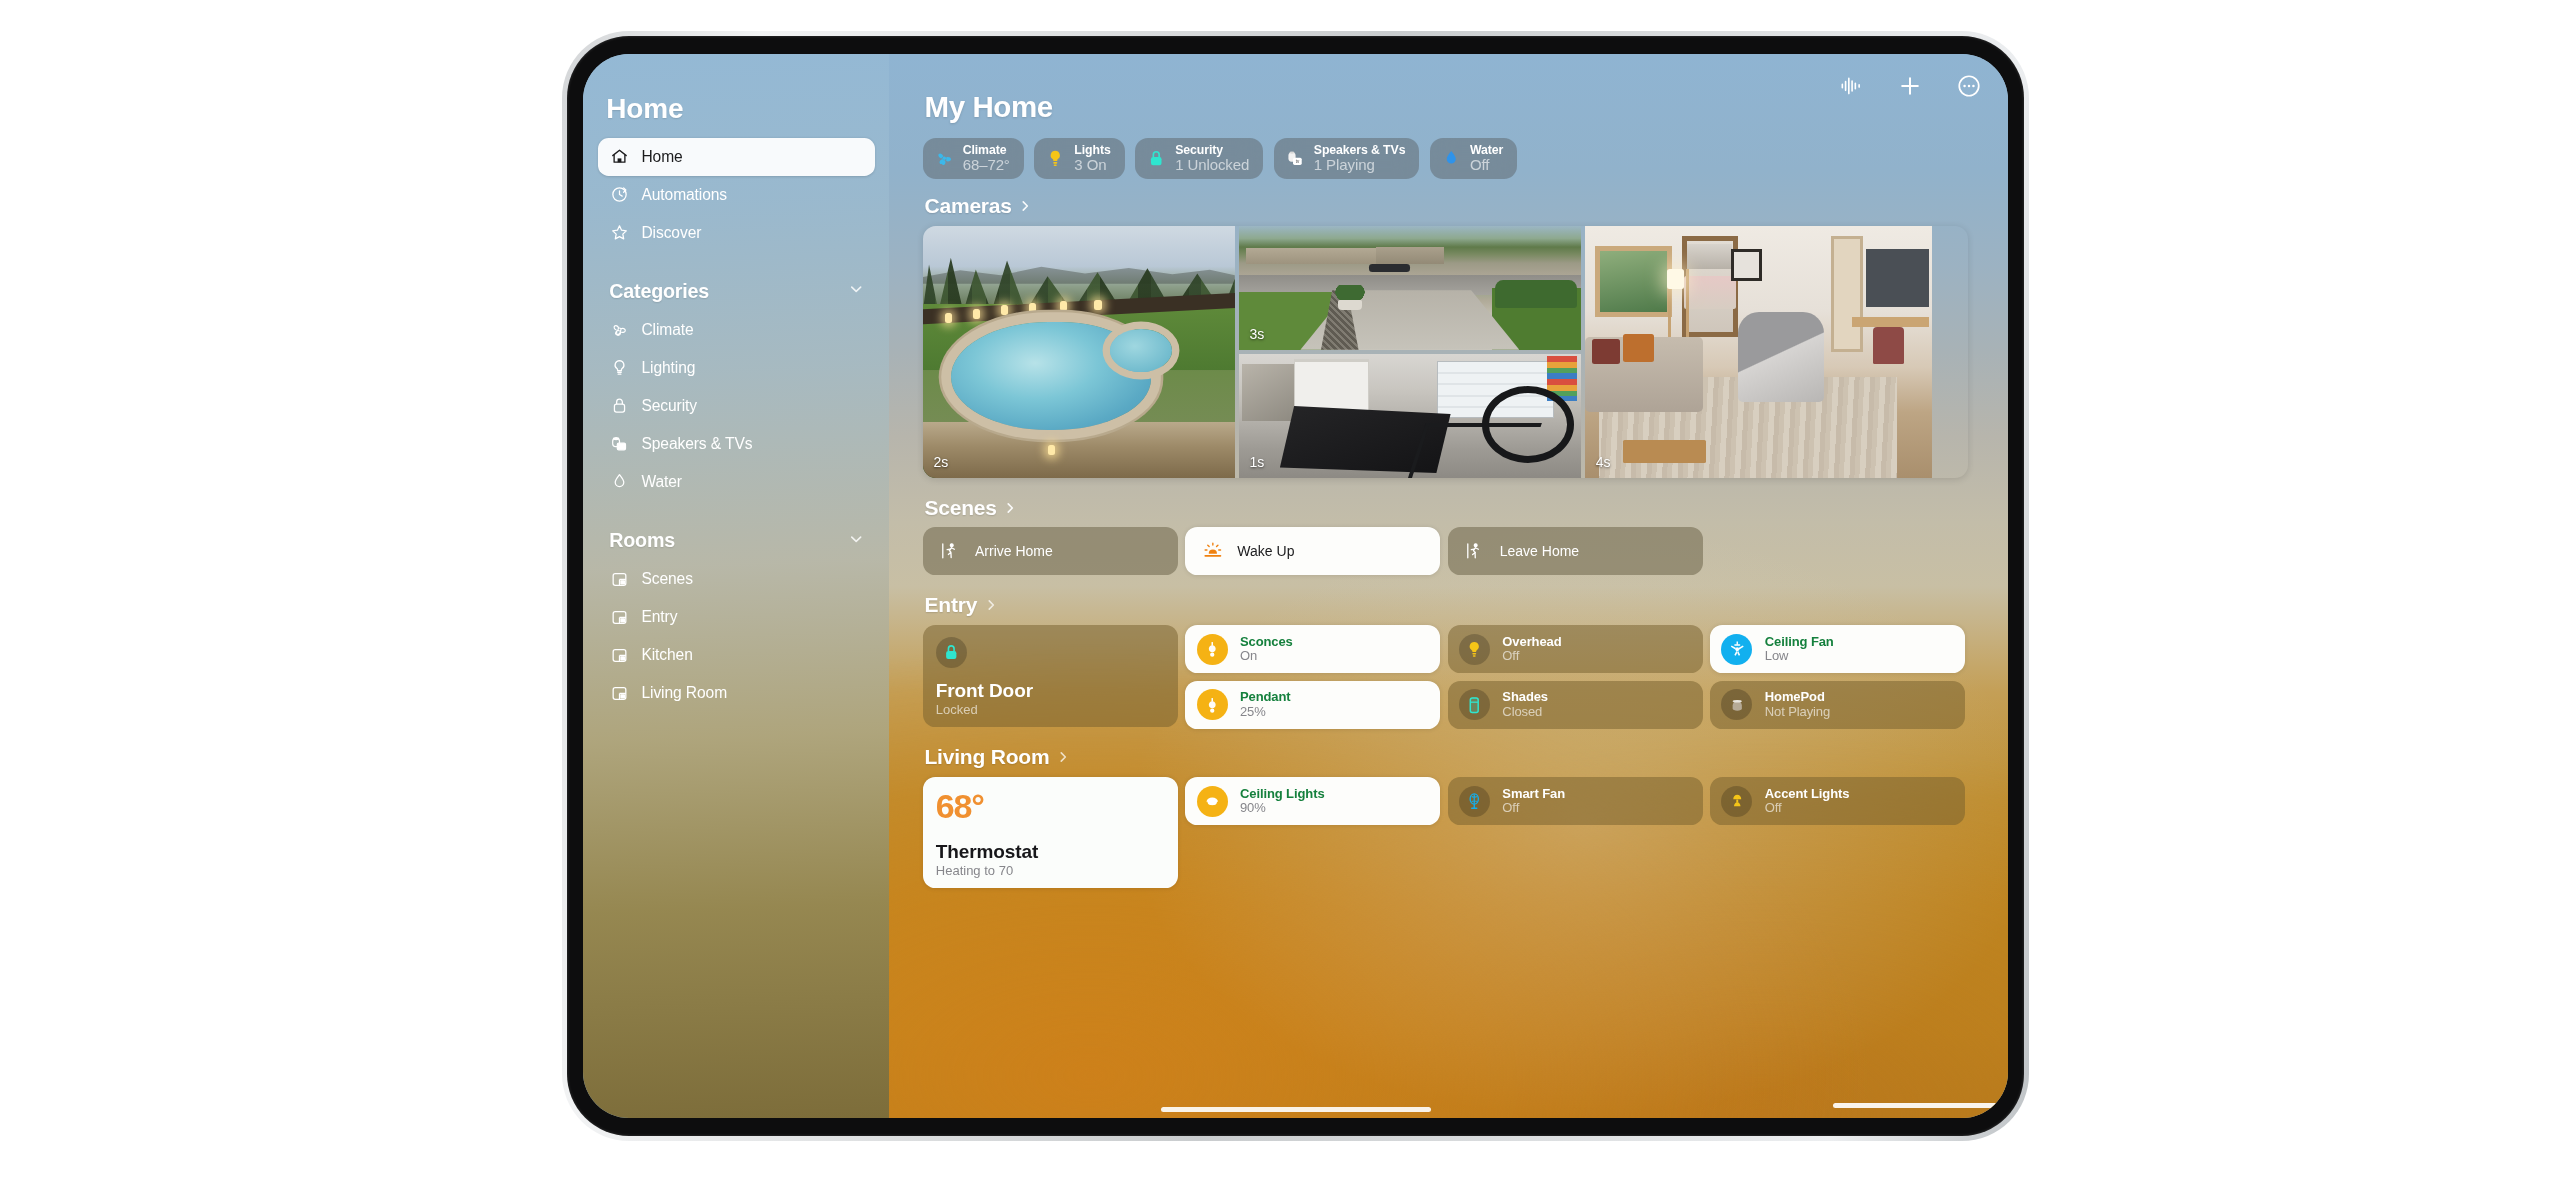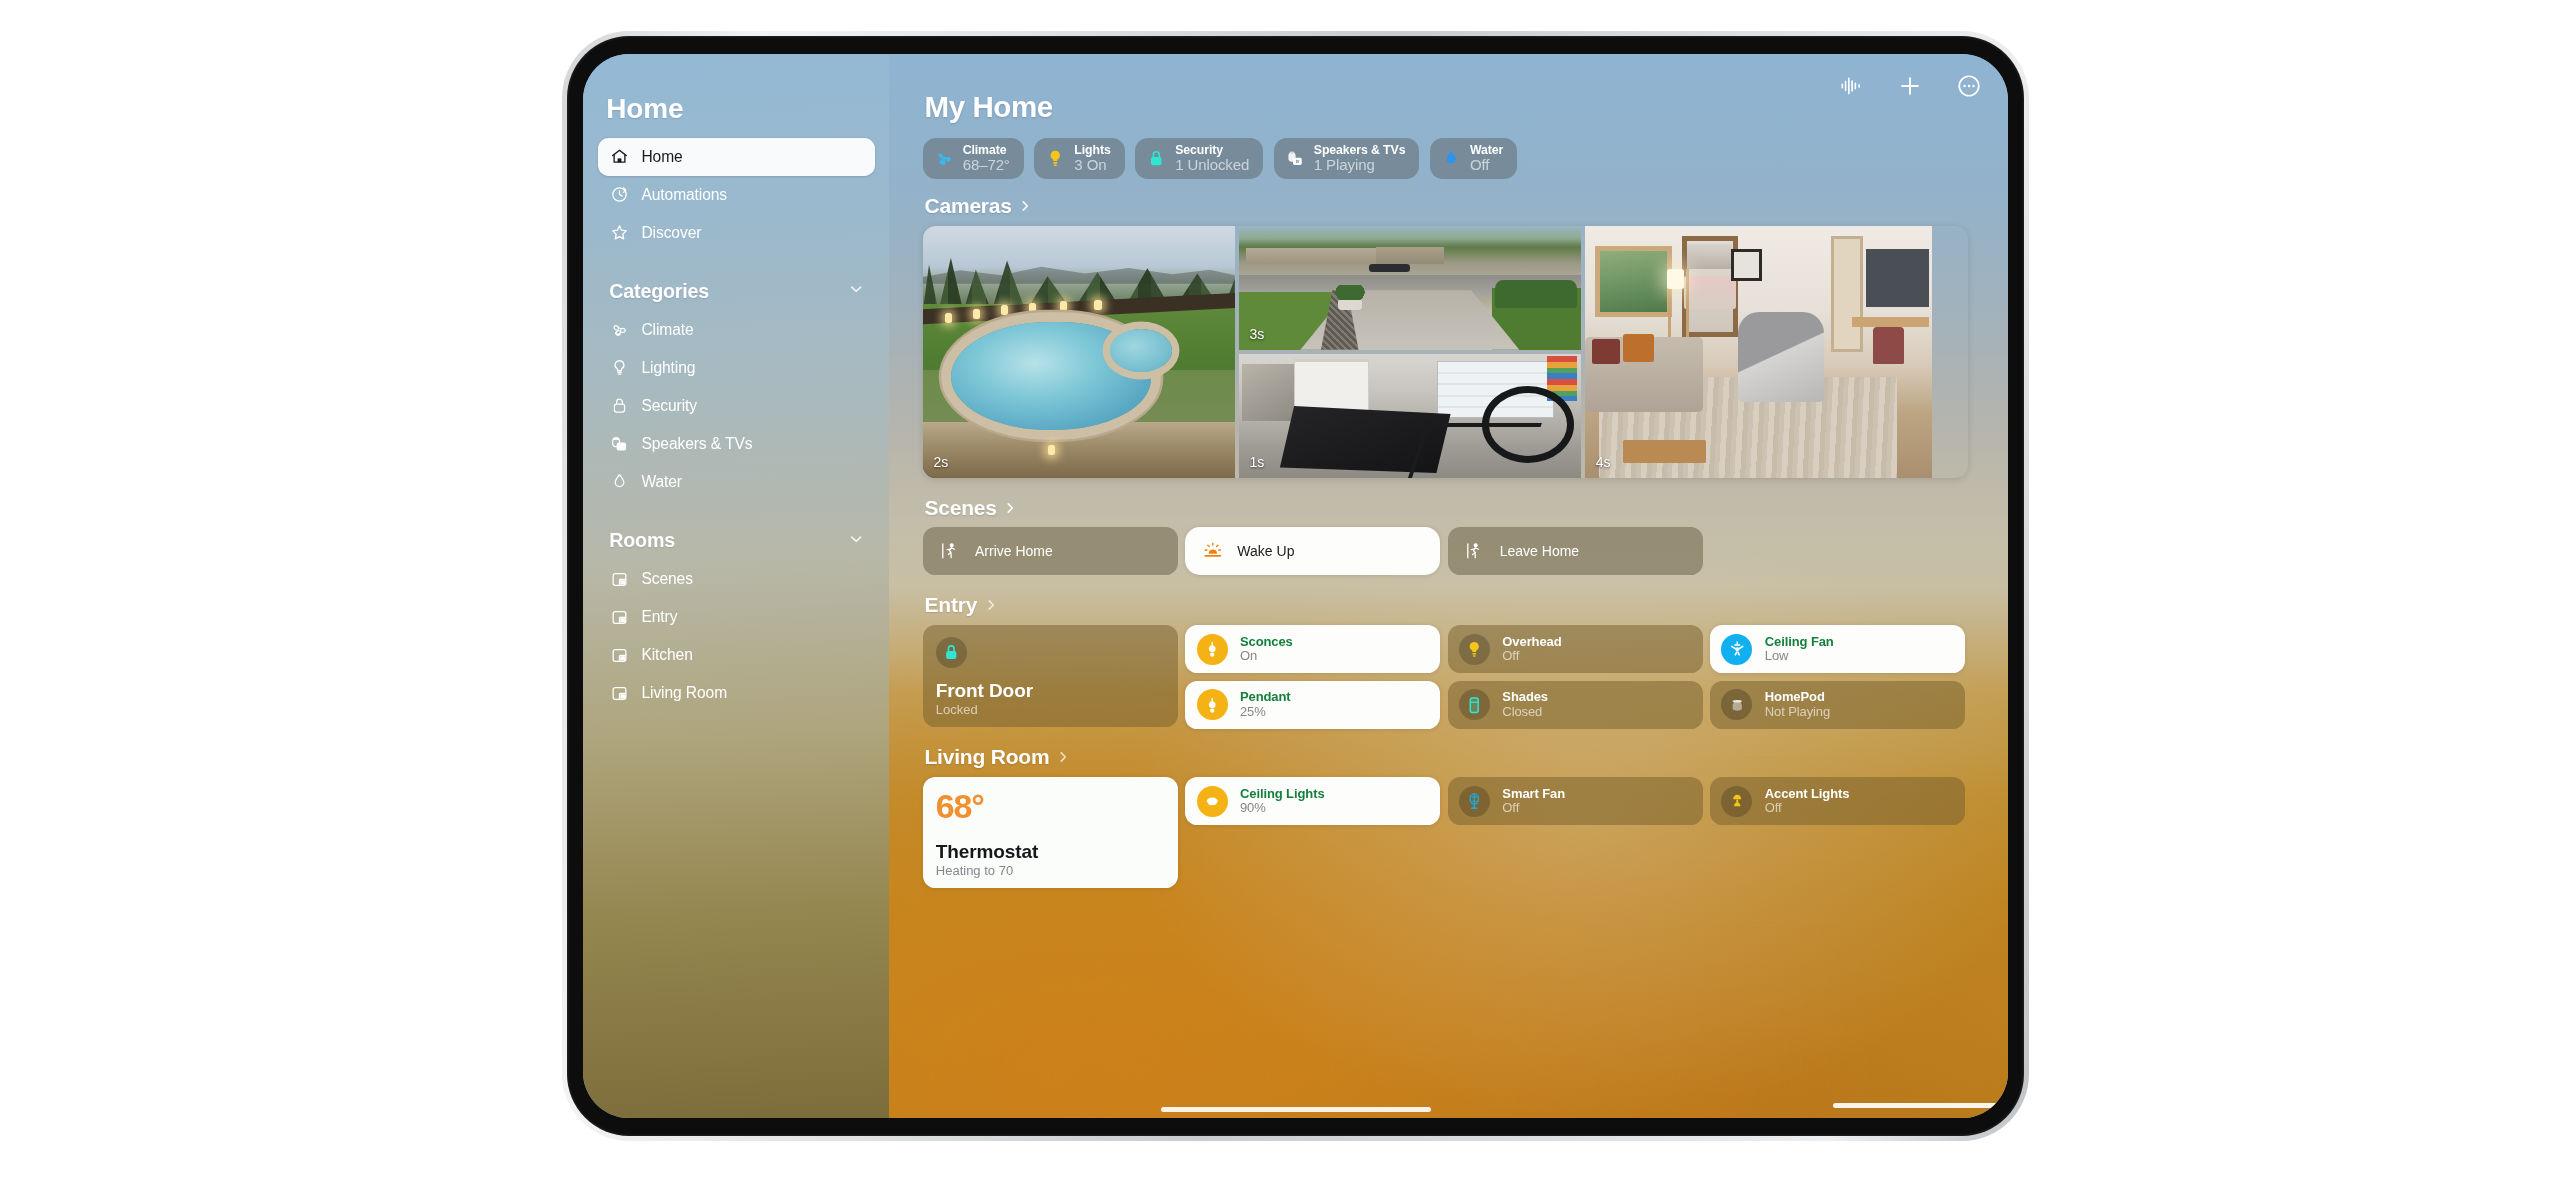--- a/index.html
+++ b/index.html
@@ -228,21 +228,21 @@
      background:#b98b52; border-radius:1.6px; }
   #cam4 .chaise { position:absolute; left:44%; top:34%; width:25%; height:36%;
      background:linear-gradient(155deg,#9a9a9c 0 46%,#d6d4d2 47%,#b8b6b4 100%); border-radius:21px 21px 4.9px 4.9px; }
 
   
   #scn-h { margin:18px 0 7.4px 14.7px; }
   #scenes { display:flex; gap:7.4px; margin-left:13px; }
   .scene { display:flex; align-items:center; gap:14.7px; width:255px; height:48px;
            padding-left:17px; border-radius:12.3px; font-size:14px; font-weight:500; }
   .scene.dim { background:rgba(120,112,86,.62); color:#fff; }
-  .scene.lit { background:#fdfdfb; color:#1b1b1d; box-shadow:0 0.8px 4.1px rgba(0,0,0,.1);border-radius:15px; }
+  .scene.lit { background:#fdfdfb; color:#1b1b1d; box-shadow:0 0.8px 4.1px rgba(0,0,0,.1); }
   .scene-ico { width:20.5px; height:20.5px; flex:none; display:flex; align-items:center; justify-content:center; }
   .scene-ico svg { width:19.7px; height:19.7px; }
 
   
   #entry-h { margin:18px 0 8.2px 14.7px; }
   #lr-h { margin:16.4px 0 8.2px 14.7px; }
   .grid { display:flex; gap:7.4px; margin-left:13px; }
   .col-big { width:255px; }
   .col { width:255px; display:flex; flex-direction:column; gap:7.4px; }
   .acc { display:flex; align-items:center; gap:12.3px; height:48px; padding:0 0 0 11.5px;

